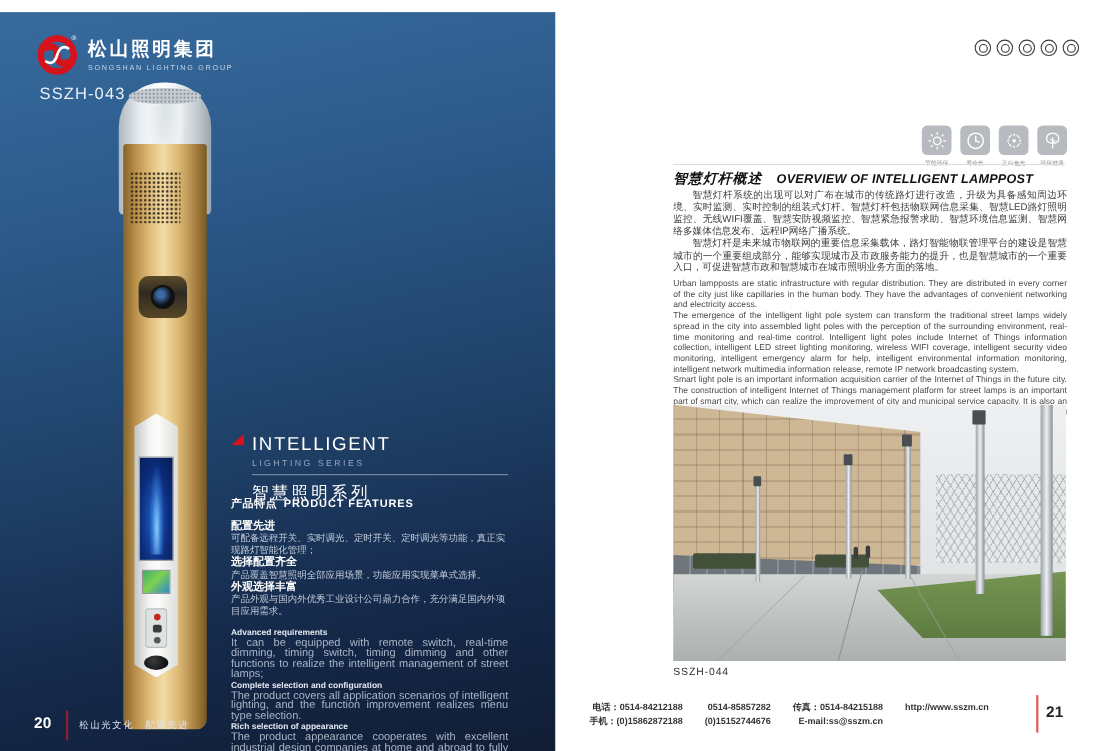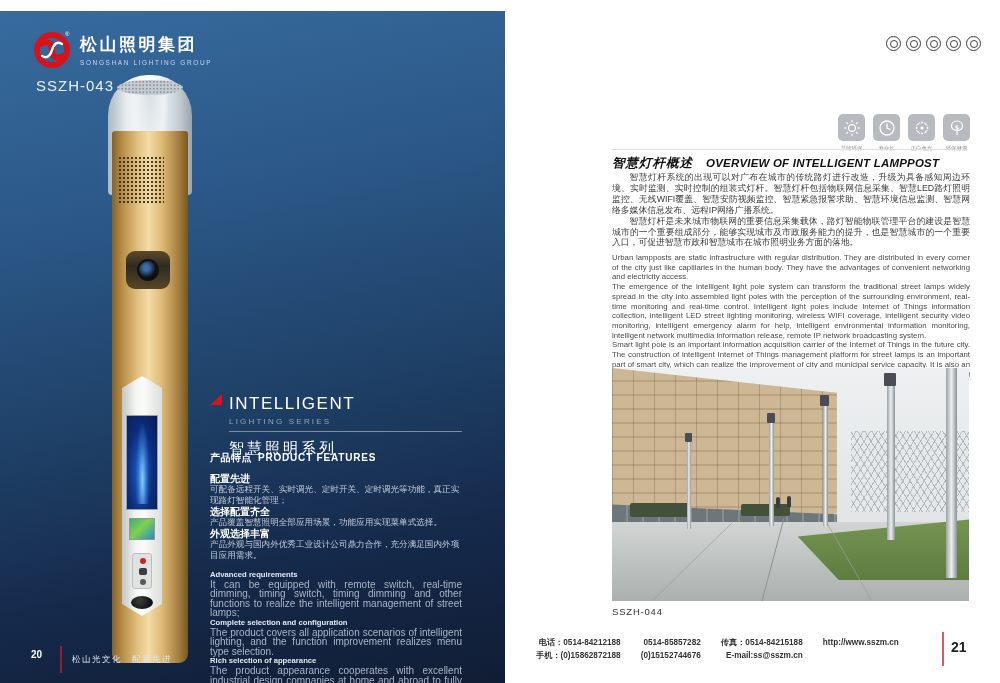--- a/index.html
+++ b/index.html
@@ -63,21 +63,21 @@
   .feat-head .en { margin-left:6px; letter-spacing:.8px; }
   .cn-items { margin-top:8px; }
   .f-title-cn { color:#ffffff; font-weight:bold; font-size:10px; line-height:11px; }
   .f-body-cn { color:#c2cbda; font-size:8.6px; line-height:11px; }
   .en-items { margin-top:9px; }
   .f-title-en { color:#e3e9f1; font-weight:bold; font-size:7.7px; line-height:9.6px; }
   .f-body-en { color:#a9b4c6; font-size:10px; line-height:9.6px; text-align:justify; }
   .feat-line { margin-top:10px; border-top:1px solid #53607a; width:252px; }
 
   
-  .pn-left { position:absolute; left:31px; top:638px; color:#ffffff; font-size:10px; font-weight:bold; }
+  .pn-left { position:absolute; left:31px; top:638px; color:#ffffff; font-size:14px; font-weight:bold; }
   .red-bar-left { position:absolute; left:60px; top:635px; width:2px; height:27px; background:#8c2130; }
   .slogan { position:absolute; left:72px; top:643px; color:#dde4ee; font-size:8.5px; letter-spacing:1.5px; }
 
   
   .right-page { position:absolute; left:505px; top:0; width:495px; height:683px; background:#ffffff; }
 
   .cert-row { position:absolute; left:381px; top:36px; display:flex; gap:5px; }
   .cert-badge { width:15px; height:15px; border-radius:50%; border:1.6px solid #3c3c3c; position:relative; }
   .cert-badge:after { content:""; position:absolute; left:3px; top:3px; width:5.8px; height:5.8px; border-radius:50%; border:1.3px solid #3c3c3c; }
 

